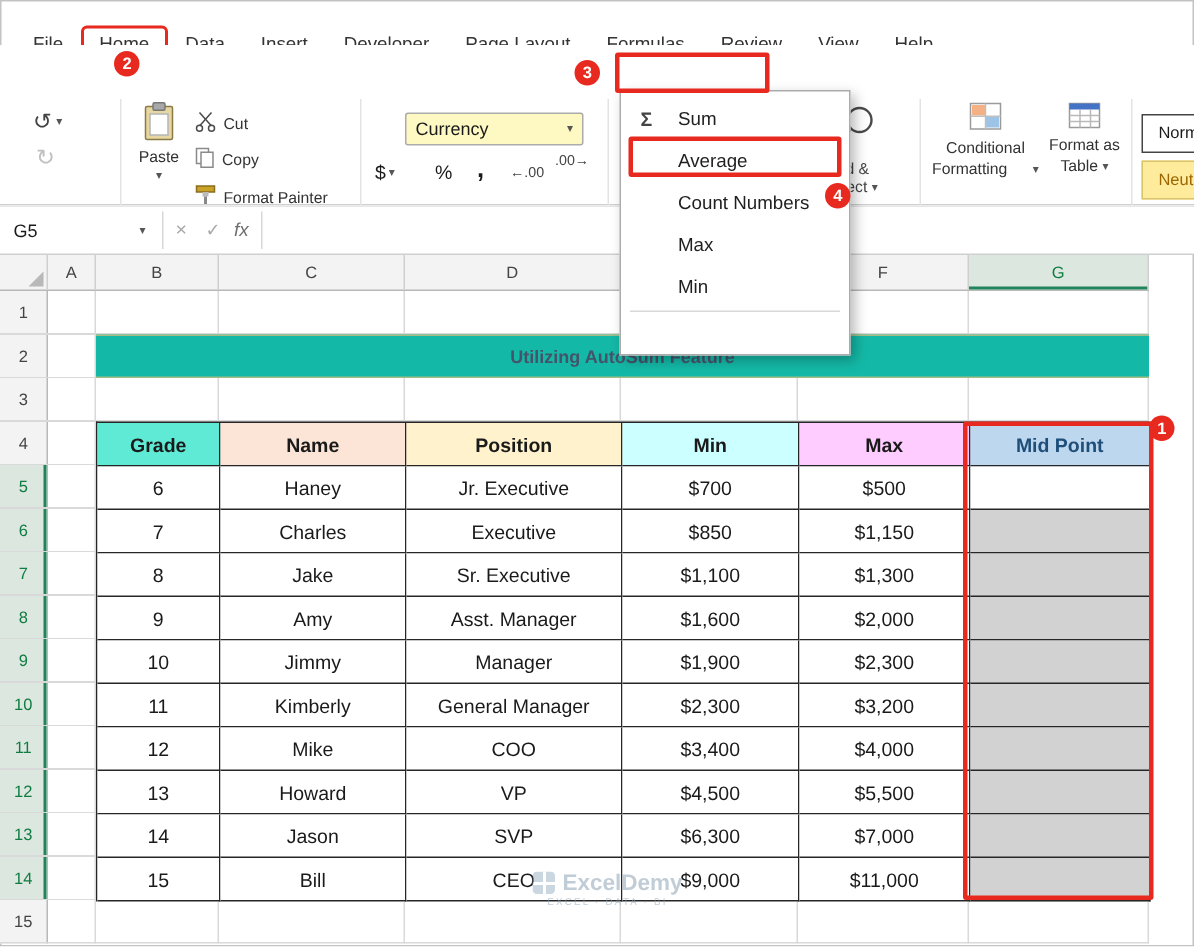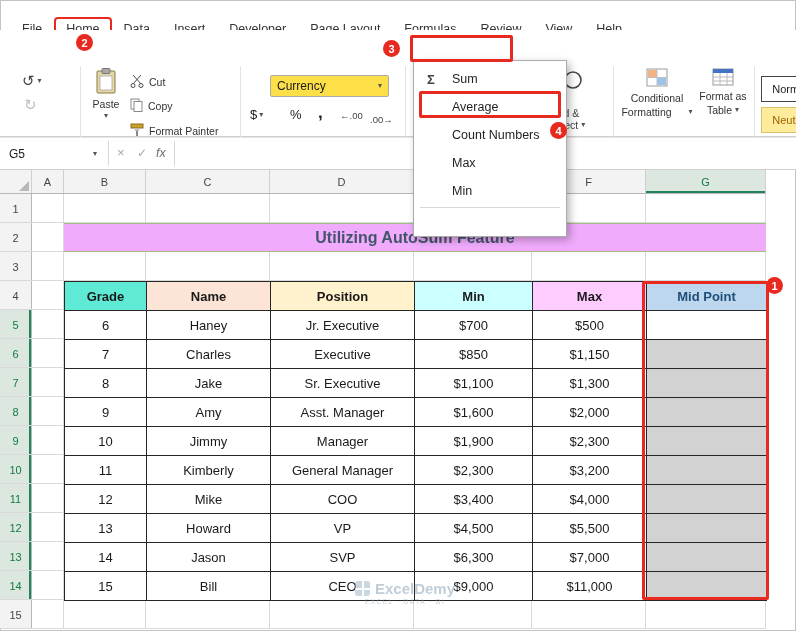--- a/index.html
+++ b/index.html
@@ -20,21 +20,21 @@
             border-bottom:1px solid #cfcfcf; }
   .vsep { position:absolute; top:36px; height:92px; width:1px; background:#e3e3e3; }
   .grp-label { position:absolute; font-size:10.5px; color:#5f5f5f; text-align:center; }
   .small-btn { position:absolute; display:flex; align-items:center; gap:5px; font-size:10.5px; color:#333; }
   .big-btn { position:absolute; display:flex; flex-direction:column; align-items:center; gap:2px;
              font-size:10.5px; color:#333; text-align:center; }
   .caret { font-size:8px; color:#555; line-height:1; }
   .paste-btn { position:absolute; display:flex; flex-direction:column; align-items:center; gap:2px;
                font-size:10.5px; color:#333; }
   .curr-box { position:absolute; display:flex; align-items:center; justify-content:space-between;
-              border:1px solid #ababab; border-radius:2px; padding:0 6px; font-size:12px; background:#fde047; }
+              border:1px solid #ababab; border-radius:2px; padding:0 6px; font-size:12px; background:#fef9c3; }
   .chip { position:absolute; display:flex; align-items:center; justify-content:center; font-size:11px; }
 
   
   .fbar-bg { position:absolute; left:0; top:137px; width:796px; height:33px; background:#fff;
              border-top:1px solid #e6e6e6; border-bottom:1px solid #cfcfcf; }
   .fbar-div { position:absolute; top:141px; width:1px; height:25px; background:#d8d8d8; }
 
   
   .colstrip { position:absolute; left:0; top:170px; width:766px; height:24px; background:#F2F3F2;
               border-bottom:1px solid #b8b8b8; }
@@ -45,23 +45,23 @@
                 border-left:10px solid transparent; border-bottom:10px solid #b8b8b8; }
   .rowstrip { position:absolute; left:0; top:194px; width:32px; height:435px; background:#F2F3F2;
               border-right:1px solid #b8b8b8; display:flex; flex-direction:column; }
   .rowh { height:29px; display:flex; align-items:center; justify-content:center; font-size:11px; color:#444; }
   .rowh.hl { background:#DCE7E0; color:#107C41; box-shadow: inset -2px 0 0 #21845A; }
   .hgrid { position:absolute; left:0; top:194px; width:766px; height:435px; pointer-events:none;
            background:repeating-linear-gradient(to bottom, transparent 0, transparent 28px, #d9d9d9 28px, #d9d9d9 29px); }
   .vline { position:absolute; top:194px; width:1px; height:435px; background:#d9d9d9; pointer-events:none; }
 
   
-  .sheet-title { position:absolute; left:64px; top:223px; width:702px; height:29px; background:#f0abfc;
+  .sheet-title { position:absolute; left:64px; top:223px; width:702px; height:29px; background:#14b8a6;
                  border-top:1px solid #A4BD84; border-bottom:1px solid #A4BD84; color:#44546A;
-                 font-weight:bold; font-size:16px; display:flex; align-items:center; justify-content:center; }
+                 font-weight:bold; font-size:12px; display:flex; align-items:center; justify-content:center; }
   .xl-table { position:absolute; left:64px; top:281px; display:grid;
               grid-template-columns:82px 124px 144px 118px 114px 120px; grid-auto-rows:29px;
               border-top:1px solid #262626; border-left:1px solid #262626; font-size:13px; }
   .tr { display:contents; }
   .th,.td { border-right:1px solid #262626; border-bottom:1px solid #262626; background:#fff;
             display:flex; align-items:center; justify-content:center; }
   .th { font-weight:bold; }
   .h-grade { background:#5eead4; }
   .h-name  { background:#FCE4D6; }
   .h-pos   { background:#FFF2CC; }
@@ -183,21 +183,21 @@
       <span>Currency</span>
       <span class="caret">▾</span>
     </div>
     <div class="abs" style="left:250px; top:77px; display:flex; align-items:center; gap:2px;">
       <span style="font-size:13px;">$</span>
       <span class="caret">▾</span>
     </div>
     <div class="abs" style="left:290px; top:77px; font-size:13px;">%</div>
     <div class="abs" style="left:318px; top:73px; font-size:17px; font-weight:bold;">,</div>
     <div class="abs" style="left:340px; top:80px; font-size:9.5px; color:#444;">←.00</div>
-    <div class="abs" style="left:370px; top:84px; font-size:9.5px; color:#444;">.00→</div>
+    <div class="abs" style="left:370px; top:72px; font-size:9.5px; color:#444;">.00→</div>
     <div class="grp-label" style="left:344px; top:118px; width:56px;">Number</div>
     <div class="abs" style="left:394px; top:119px;">
       <svg width="9" height="9" fill="none" stroke="#767676" stroke-width="1.2">
           <path d="M3 8.5 H8.5 V3"></path>
           <path d="M1 1 L5.5 5.5"></path>
           <path d="M5.5 2.5 V5.5 H2.5"></path>
         </svg>
     </div>
     <div class="vsep" style="left:405px;"></div>
 

